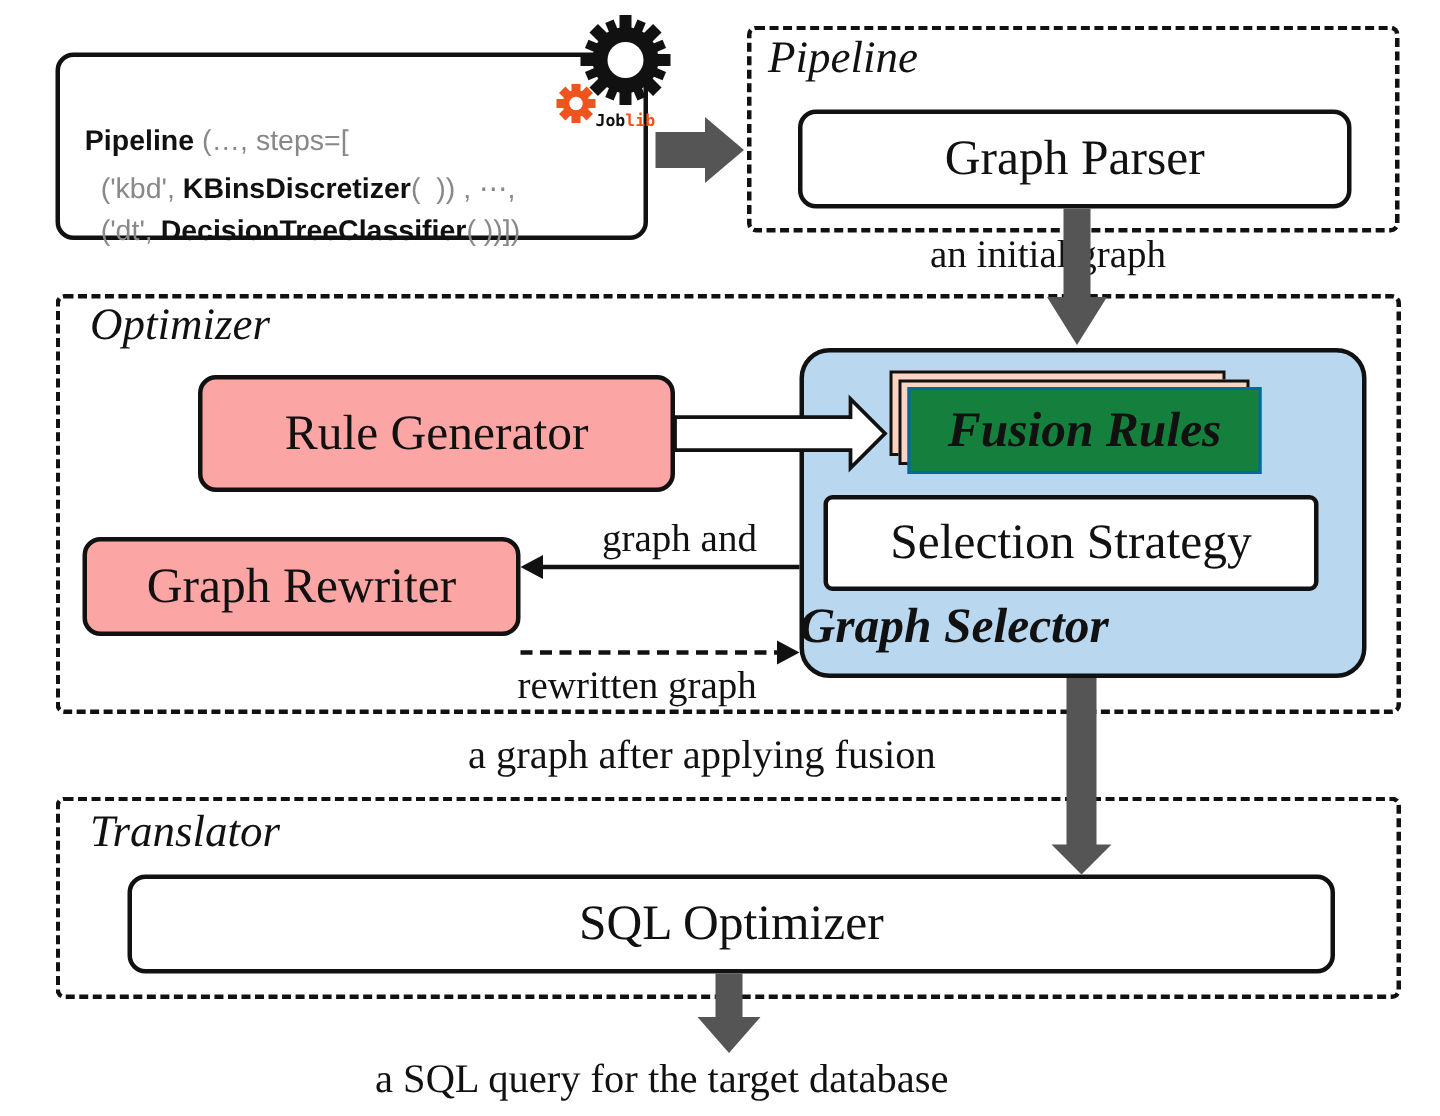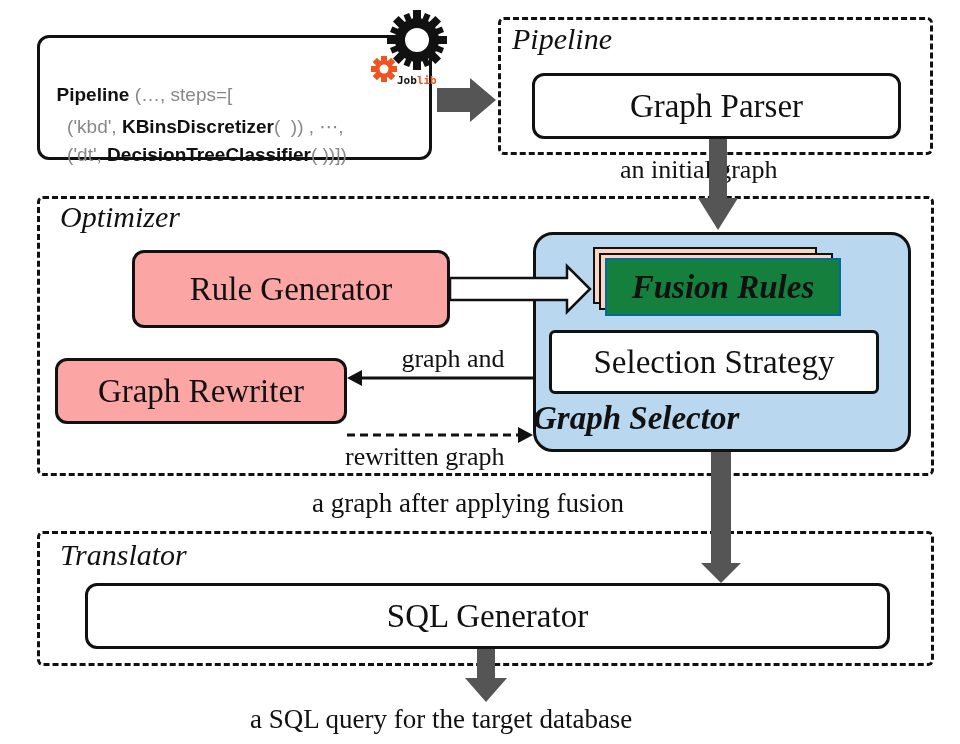--- a/index.html
+++ b/index.html
@@ -113,21 +113,21 @@
 <div class="edge-label" style="left:378px;top:344px;width:150px;">
   <div>graph and</div>
 </div>
 <div class="edge-label" style="left:345px;top:442px;">rewritten graph</div>
 
 <div class="edge-label" style="left:280px;top:488px;font-size:27px;margin-left:32px;">a graph after applying fusion</div>
 
 <div class="dash-region" style="left:37px;top:531px;width:897px;height:135px;"></div>
 <div class="region-label" style="left:60px;top:538px;">Translator</div>
 <div class="box white" style="left:85px;top:583px;width:805px;height:66px;">
-  <span>SQL Generator</span>
+  <span>SQL Optimizer</span>
 </div>
 <div class="edge-label" style="left:250px;top:704px;font-size:27px;">a SQL query for the target database</div>
 
 <svg class="overlay" width="960" height="744">
 
   <polygon points="437,88 470,88 470,78 496,100 470,122 470,112 437,112" fill="#555"></polygon>
 
   <rect x="709" y="139" width="18" height="60" fill="#555"></rect>
   <polygon points="698,198 738,198 718,230" fill="#555"></polygon>
 

